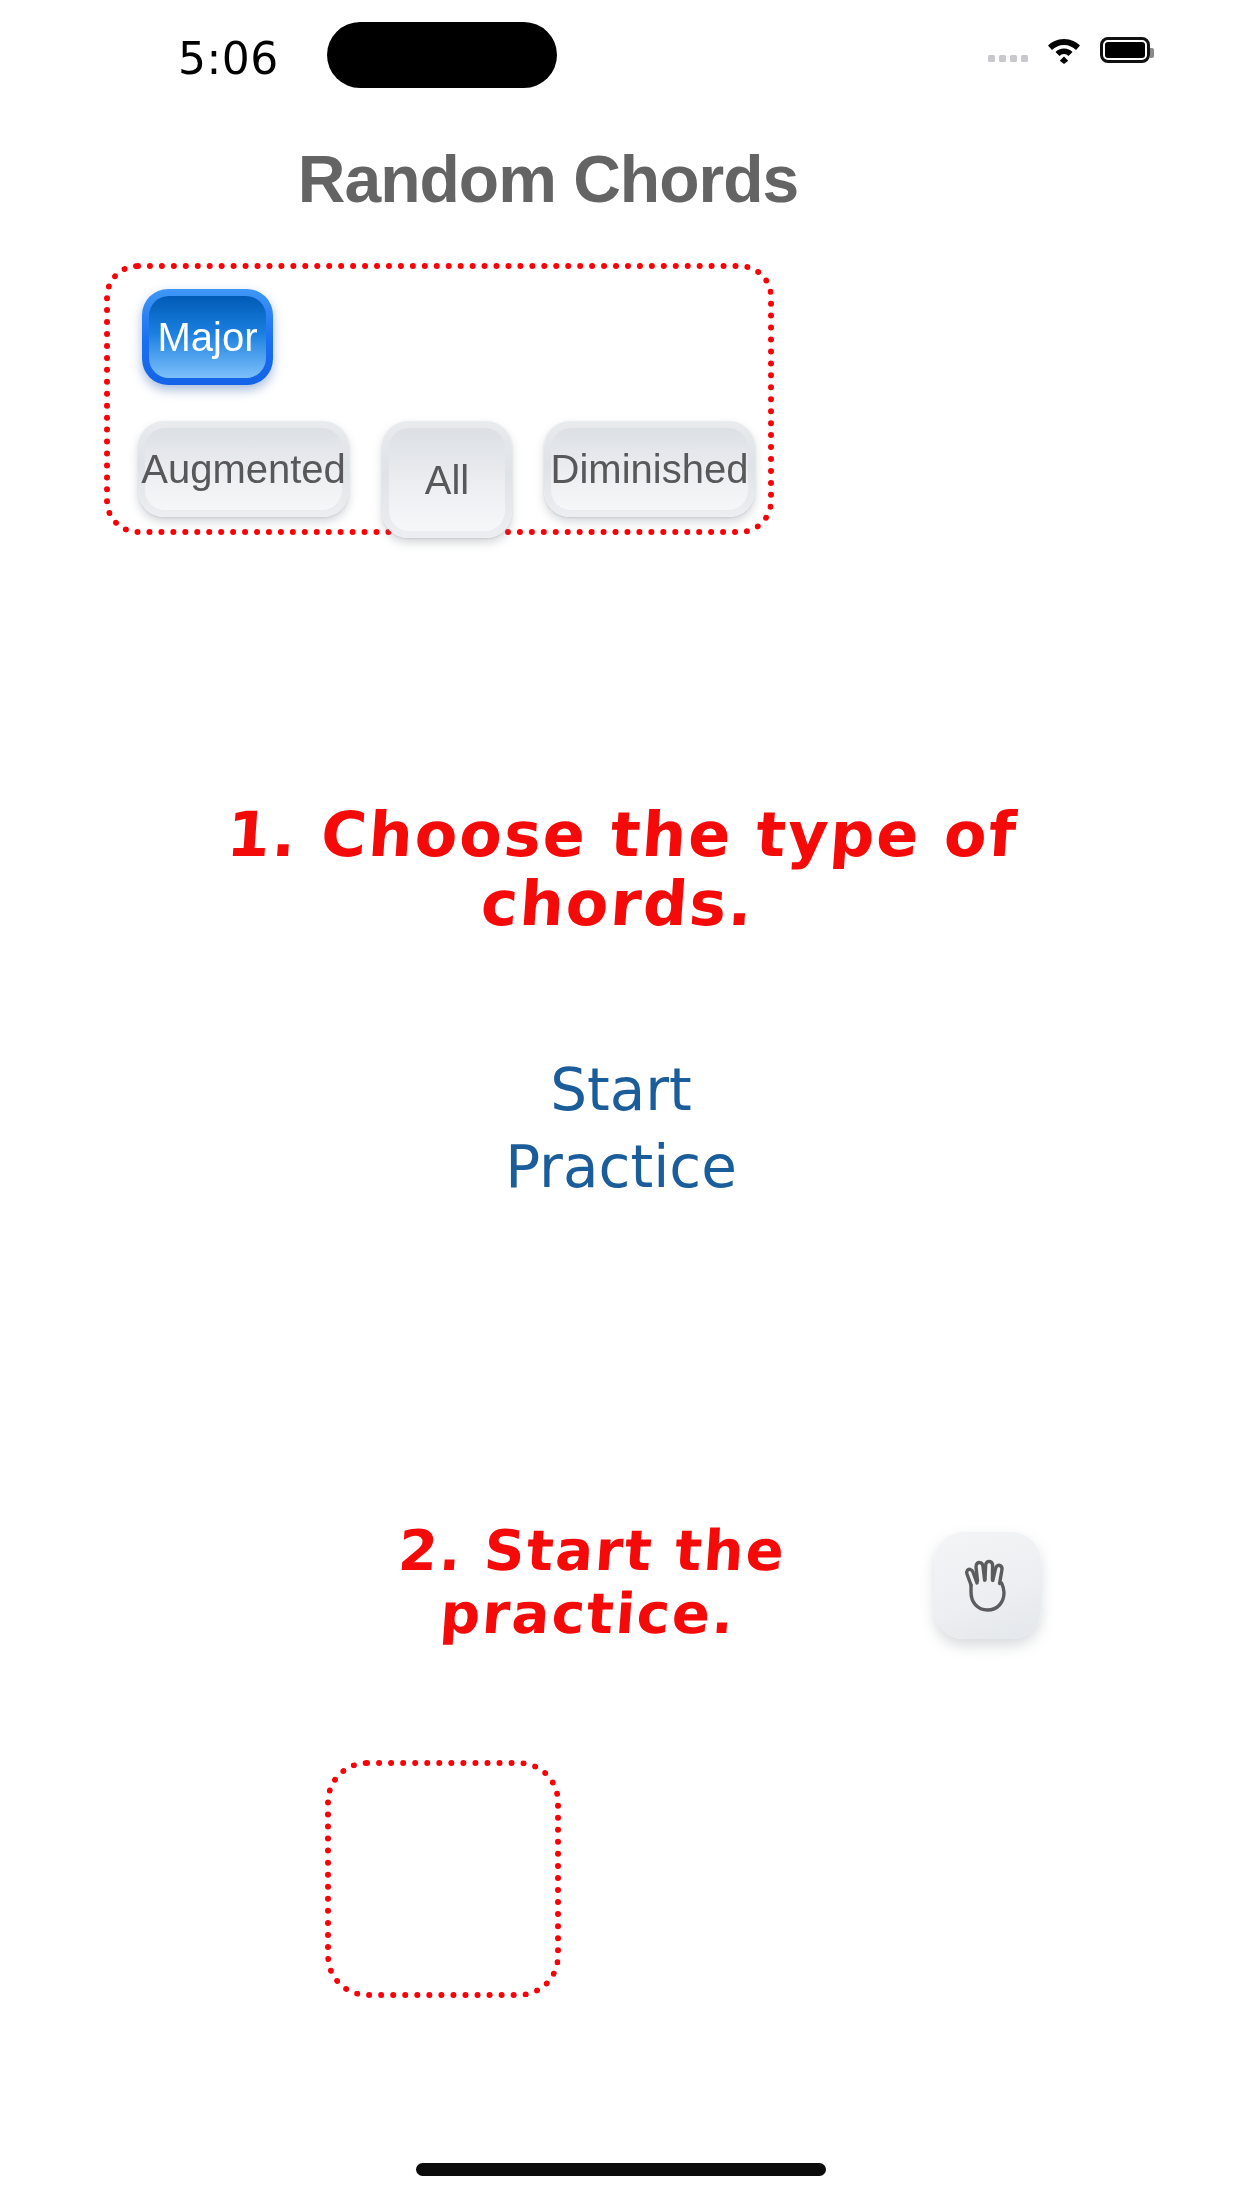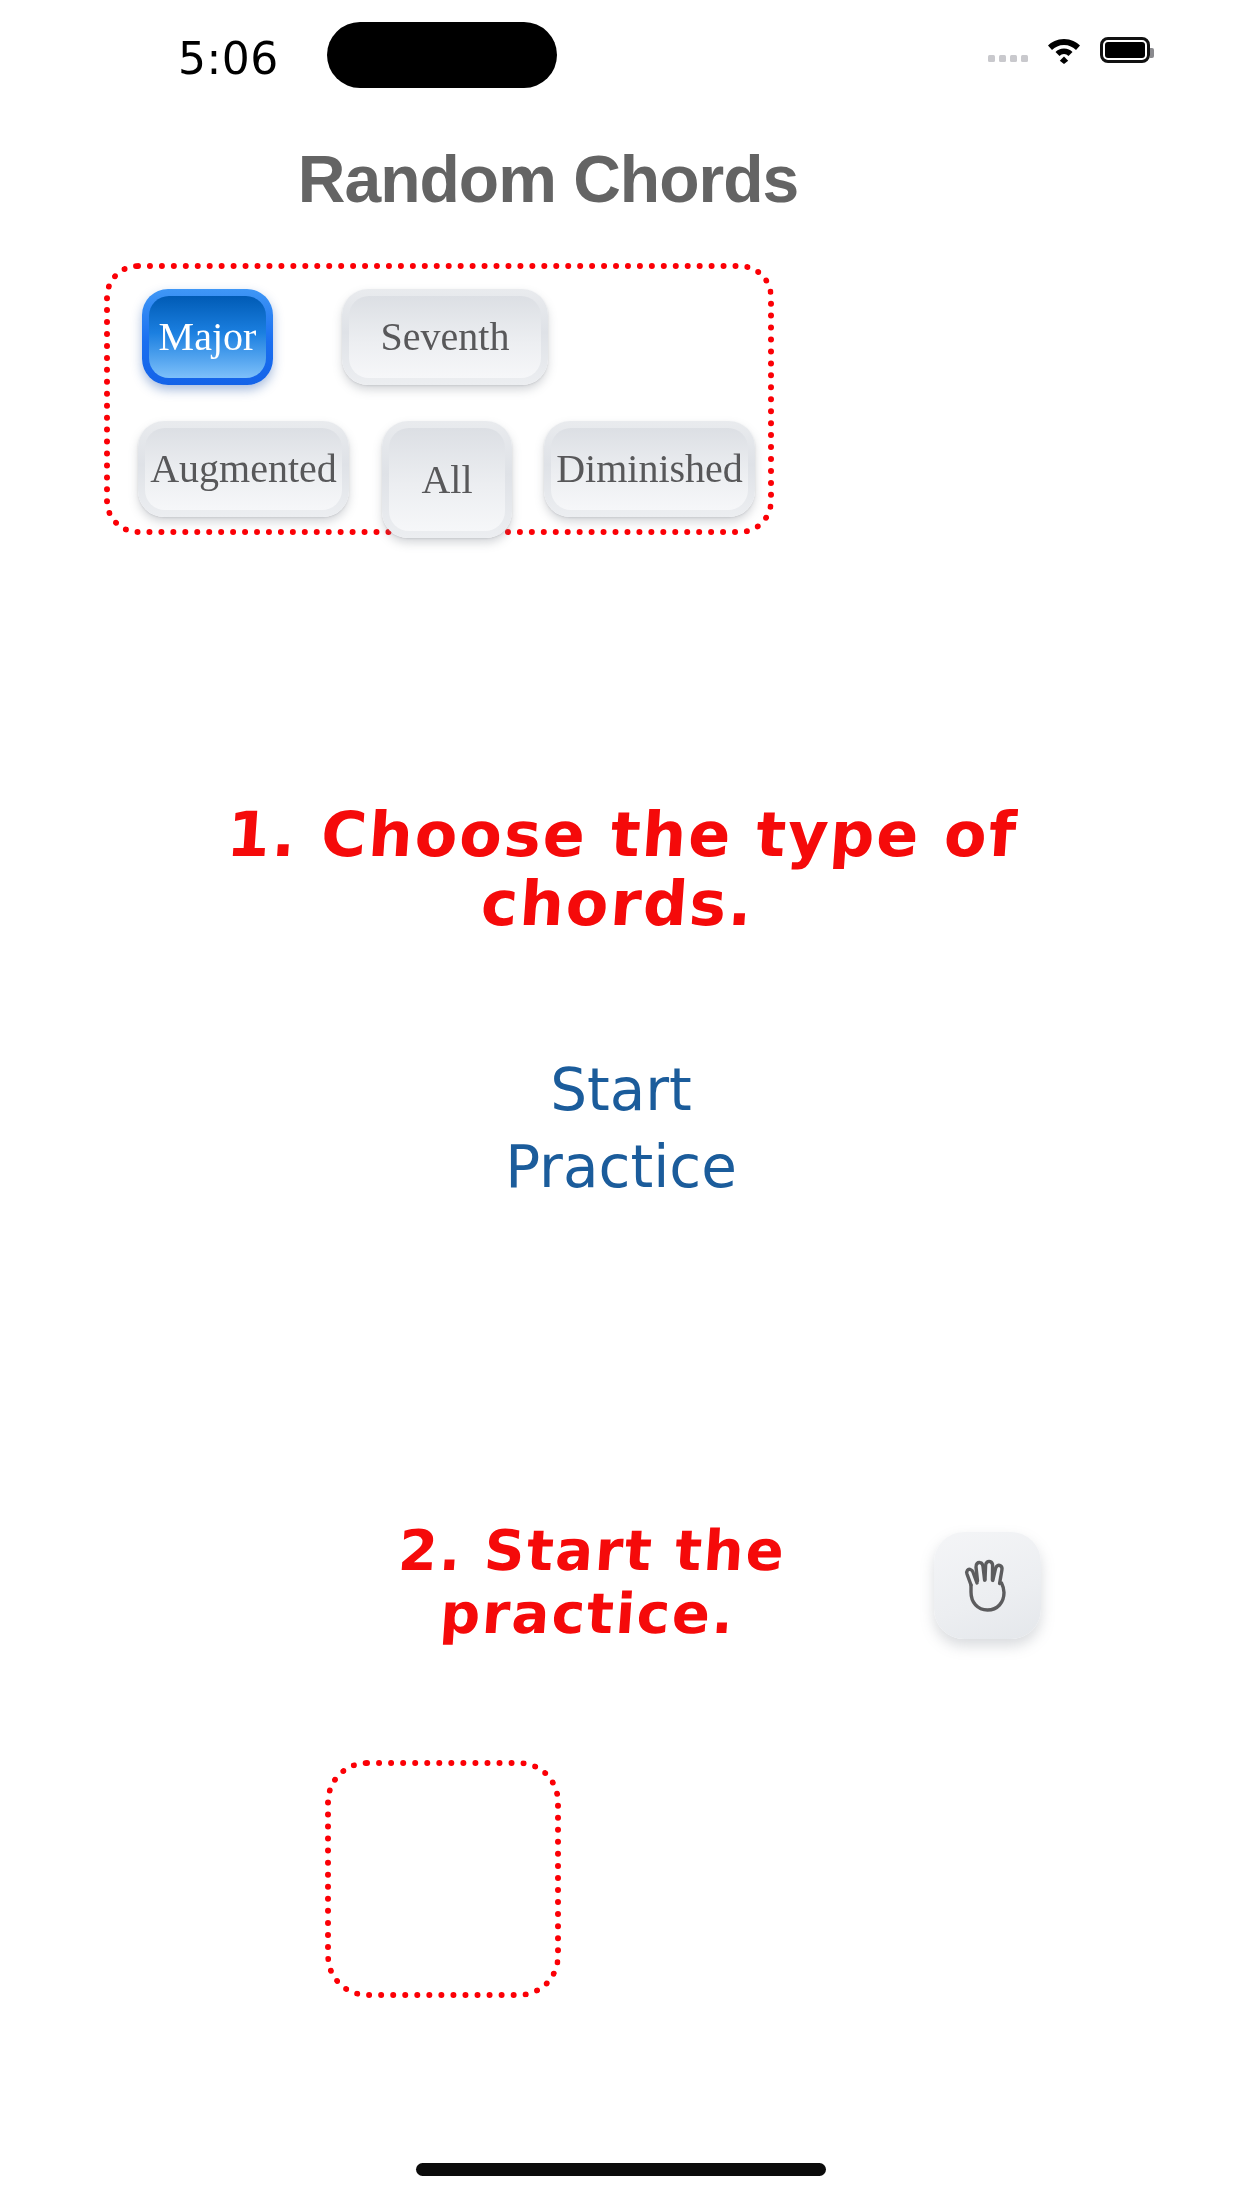--- a/index.html
+++ b/index.html
@@ -71,21 +71,21 @@
     box-shadow:0 5px 10px rgba(120,125,135,0.30), 0 1px 2px rgba(120,125,135,0.2);
     padding:7px;
   }
   .chip .inner {
     width:100%; height:100%;
     display:flex; align-items:center; justify-content:center;
     border-radius:20px;
     background:linear-gradient(180deg,#dcdfe4 0%, #eceef1 55%, #f6f7f9 100%);
   }
   .chip .lbl {
-    font-size:40px; color:#58585a; font-family:Liberation Serif, serif;
+    font-size:40px; color:#58585a; font-family:Liberation Sans, sans-serif;
     line-height:1;
   }
 
   .chip.selected {
     background:linear-gradient(180deg,#3f97f6 0%, #1a6ff0 55%, #1463e8 100%);
     box-shadow:0 5px 11px rgba(40,90,170,0.40);
   }
   .chip.selected .inner {
     background:linear-gradient(180deg,#005bb5 0%, #1b7fe0 45%, #7dc0fa 100%);
   }
@@ -183,25 +183,20 @@
   <div class="app-title">Random Chords</div>
 
   <div class="chord-group">
 
     <div class="chip selected" id="chip-major">
       <span class="inner">
         <span class="lbl">Major</span>
       </span>
     </div>
 
-    <div class="chip" id="chip-seventh">
-      <span class="inner">
-        <span class="lbl">Seventh</span>
-      </span>
-    </div>
 
 
     <div class="chip" id="chip-augmented">
       <span class="inner">
         <span class="lbl">Augmented</span>
       </span>
     </div>
 
     <div class="chip" id="chip-all">
       <span class="inner">

